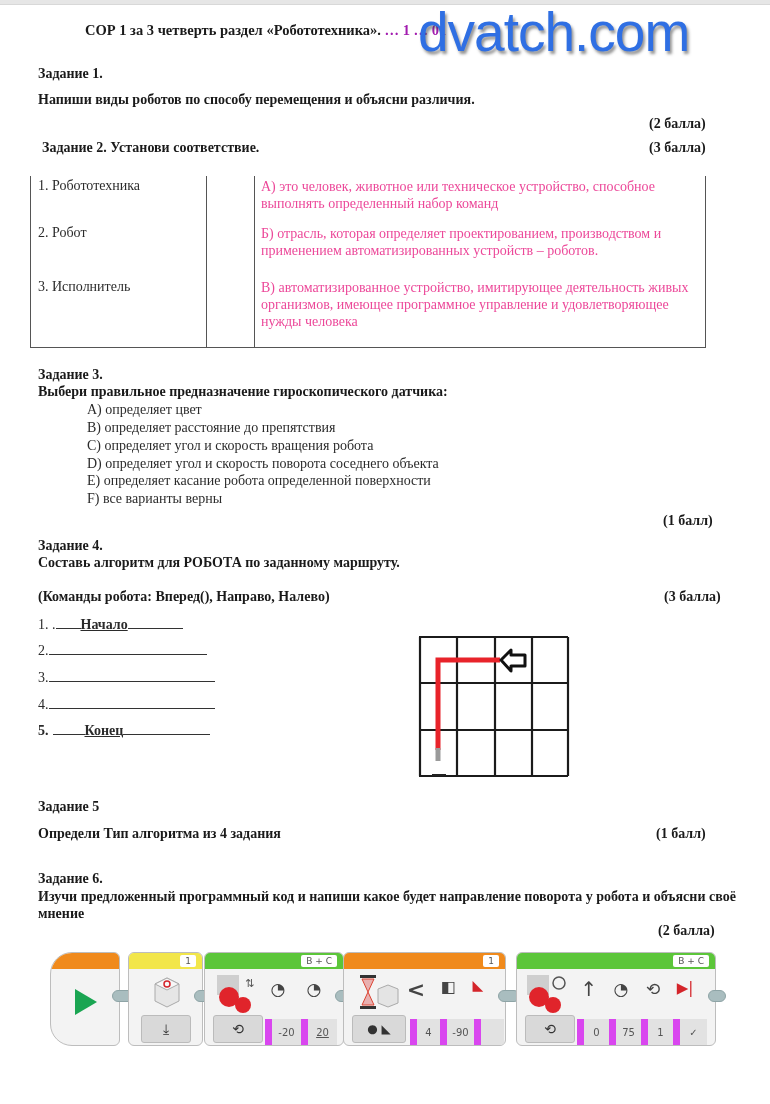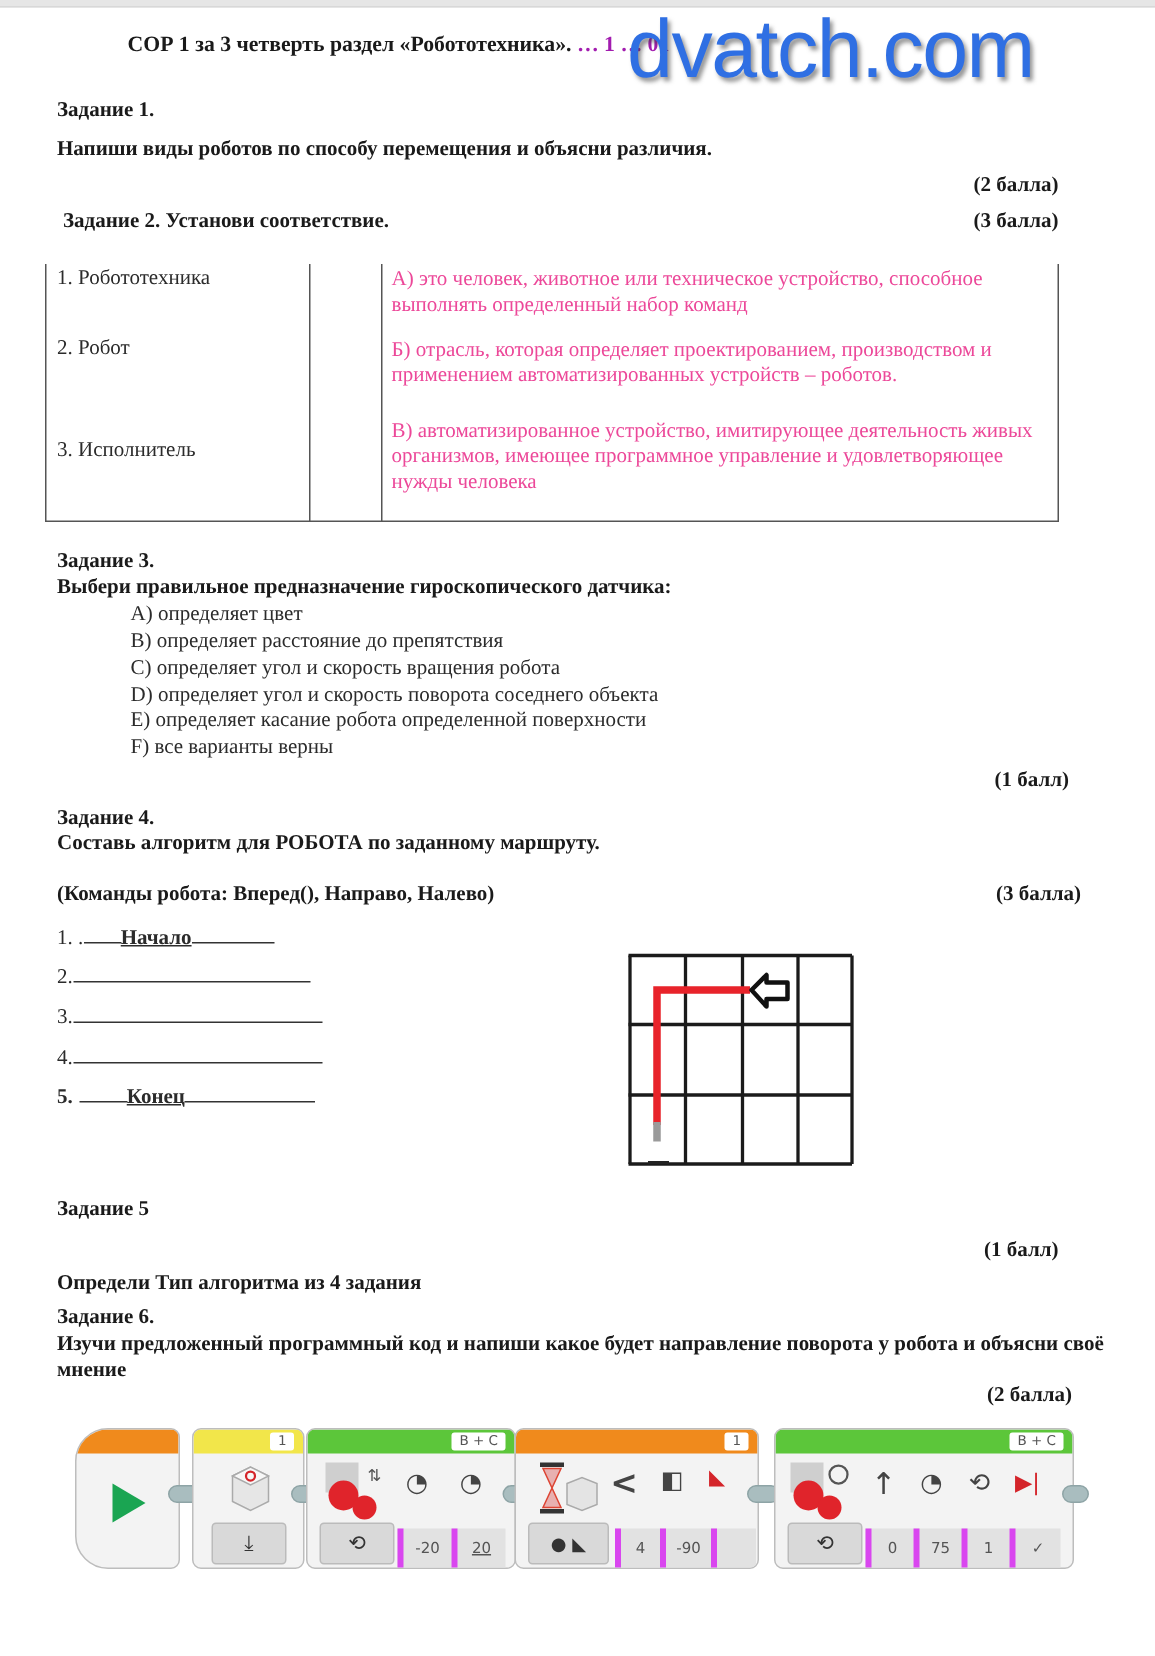--- a/index.html
+++ b/index.html
@@ -21,21 +21,21 @@
   .opt { left: 87px; font-size: 14px; color: #2b2b2b; white-space: nowrap; }
   .line-item { left: 38px; font-size: 14px; white-space: nowrap; color: #2b2b2b; }
   .blank { display: inline-block; border-bottom: 1px solid #333; height: 14px; vertical-align: baseline; }
   .u { text-decoration: underline; font-weight: bold; }
   .grid { position: absolute; left: 418px; top: 635px; }
   .prog { position: absolute; left: 48px; top: 948px; width: 690px; height: 110px; }
   .blk { position: absolute; top: 4px; height: 94px; border: 1px solid #bdbdbd; border-radius: 6px; background: #f3f3f3; overflow: hidden; }
   .blk .cap { position: absolute; left: 0; top: 0; right: 0; height: 16px; }
   .blk .port { position: absolute; right: 6px; top: 2px; height: 12px; padding: 0 5px; background: #fff; border-radius: 2px; font-family: "DejaVu Sans", sans-serif; font-size: 9px; color: #555; line-height: 12px; }
   .connector { position: absolute; top: 42px; width: 22px; height: 12px; border-radius: 6px; background: #a9bdbf; border: 1px solid #8ea4a6; }
-  .param { position: absolute; top: 66px; height: 28px; background: #e2e2e2; border-left: 4px solid #d946ef; font-family: "DejaVu Sans", sans-serif; font-size: 10px; color: #555; text-align: center; line-height: 28px; }
+  .param { position: absolute; top: 66px; height: 28px; background: #e2e2e2; border-left: 7px solid #d946ef; font-family: "DejaVu Sans", sans-serif; font-size: 10px; color: #555; text-align: center; line-height: 28px; }
   .modebtn { position: absolute; top: 62px; height: 28px; background: #d9d9d9; border: 1px solid #bbb; border-radius: 3px; text-align: center; line-height: 26px; font-family: "DejaVu Sans", sans-serif; font-size: 14px; color: #333; }
   .ico { position: absolute; font-family: "DejaVu Sans", sans-serif; color: #444; text-align: center; }
 </style>
 </head>
 <body>
 
 <div class="topbar"></div>
 
 <div class="abs title">
   <span>СОР 1 за 3 четверть  раздел  «Робототехника».</span>
@@ -49,21 +49,21 @@
 
 <div class="abs h" style="left:42px;top:140px;">Задание 2. Установи соответствие.</div>
 <div class="abs pts" style="left:649px;top:140px;">(3 балла)</div>
 
 <div class="match-wrap"></div>
 <div class="col-div1"></div>
 <div class="col-div2"></div>
 
 <div class="term" style="top:178px;">1.  Робототехника</div>
 <div class="term" style="top:225px;">2.   Робот</div>
-<div class="term" style="top:293px;">3.  Исполнитель</div>
+<div class="term" style="top:279px;">3.  Исполнитель</div>
 
 <div class="defn" style="top:178px;">А)  это человек, животное или техническое устройство, способное выполнять определенный набор команд</div>
 <div class="defn" style="top:225px;">Б)  отрасль, которая определяет проектированием, производством и применением автоматизированных устройств – роботов.</div>
 <div class="defn" style="top:279px;">В)   автоматизированное устройство, имитирующее деятельность живых организмов, имеющее программное управление и удовлетворяющее нужды человека</div>
 
 <div class="abs h" style="left:38px;top:367px;">Задание 3.</div>
 <div class="abs h" style="left:38px;top:384px;">Выбери правильное предназначение гироскопического датчика:</div>
 <div class="abs opt" style="top:402px;">А) определяет цвет</div>
 <div class="abs opt" style="top:420px;">В) определяет расстояние до препятствия</div>
 <div class="abs opt" style="top:438px;">С) определяет угол и скорость вращения робота</div>
@@ -105,21 +105,21 @@
     <line x1="114" y1="2" x2="114" y2="141"></line>
     <line x1="150" y1="2" x2="150" y2="141"></line>
   </g>
   <path d="M20 115 L20 25 L82 25" stroke="#e8232a" stroke-width="5" fill="none"></path>
   <line x1="20" y1="113" x2="20" y2="126" stroke="#9a9a9a" stroke-width="5"></line>
   <line x1="14" y1="140" x2="28" y2="140" stroke="#222" stroke-width="2"></line>
   <path d="M83 25 L93 15 L93 20 L107 20 L107 31 L93 31 L93 36 Z" fill="#fff" stroke="#111" stroke-width="3" stroke-linejoin="round"></path>
 </svg>
 
 <div class="abs h" style="left:38px;top:799px;">Задание 5</div>
-<div class="abs h" style="left:38px;top:848px;text-align:center;">Определи Тип алгоритма из 4 задания</div>
+<div class="abs h" style="left:38px;top:826px;text-align:center;">Определи Тип алгоритма из 4 задания</div>
 <div class="abs pts" style="left:656px;top:826px;">(1 балл)</div>
 
 <div class="abs h" style="left:38px;top:871px;">Задание 6.</div>
 <div class="abs h" style="left:38px;top:888px;width:700px;white-space:normal;line-height:17px;">Изучи предложенный программный код и напиши какое будет направление поворота у робота и объясни своё мнение</div>
 <div class="abs pts" style="left:658px;top:923px;">(2 балла)</div>
 
 <div class="prog">
 
   <div class="blk" style="left:2px;width:70px;border-radius:22px 6px 6px 22px;">
     <div class="cap" style="background:#f08a1c;"></div>

